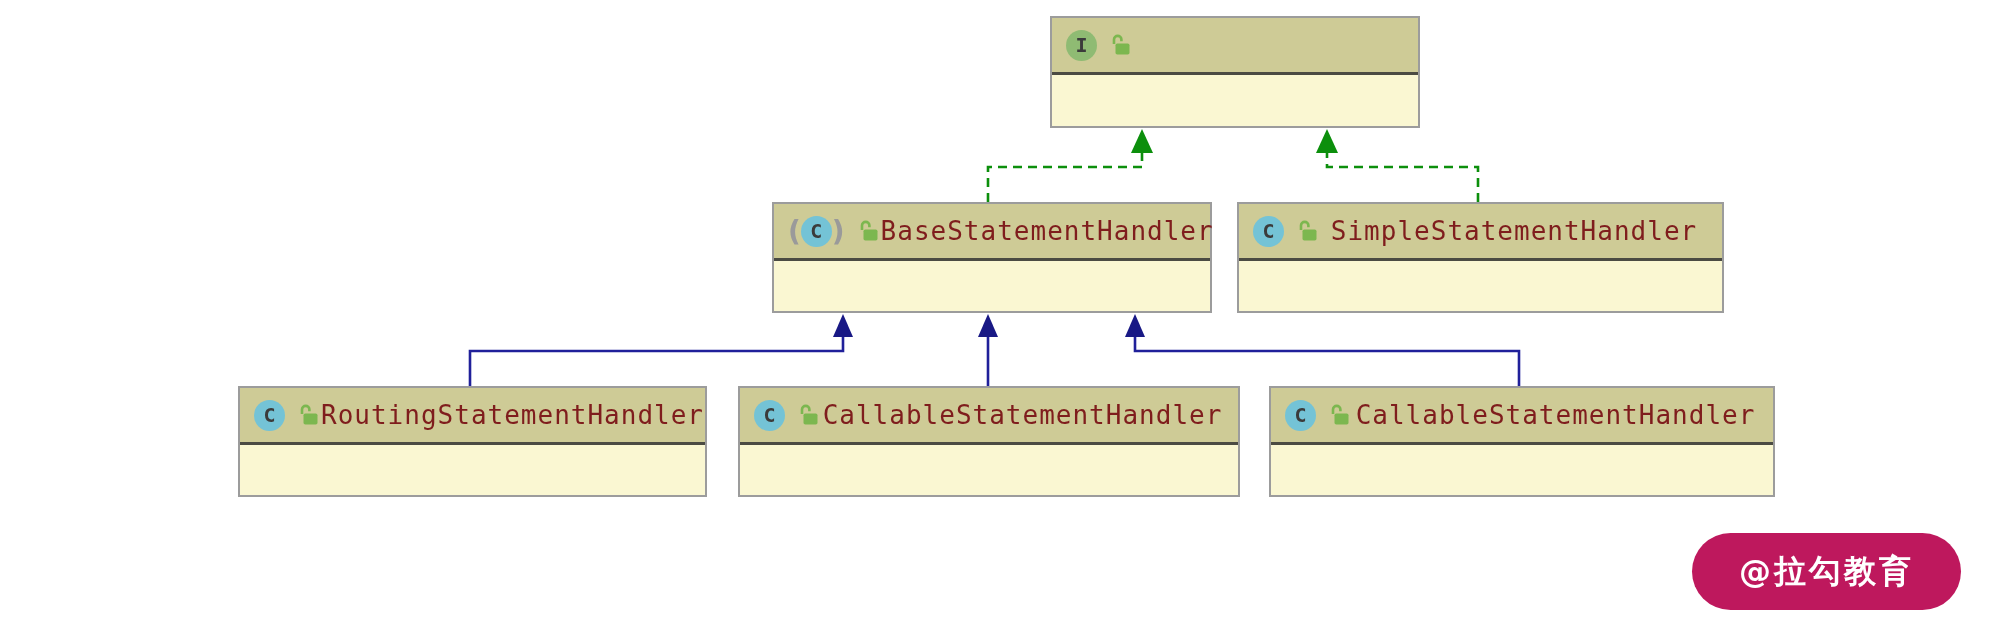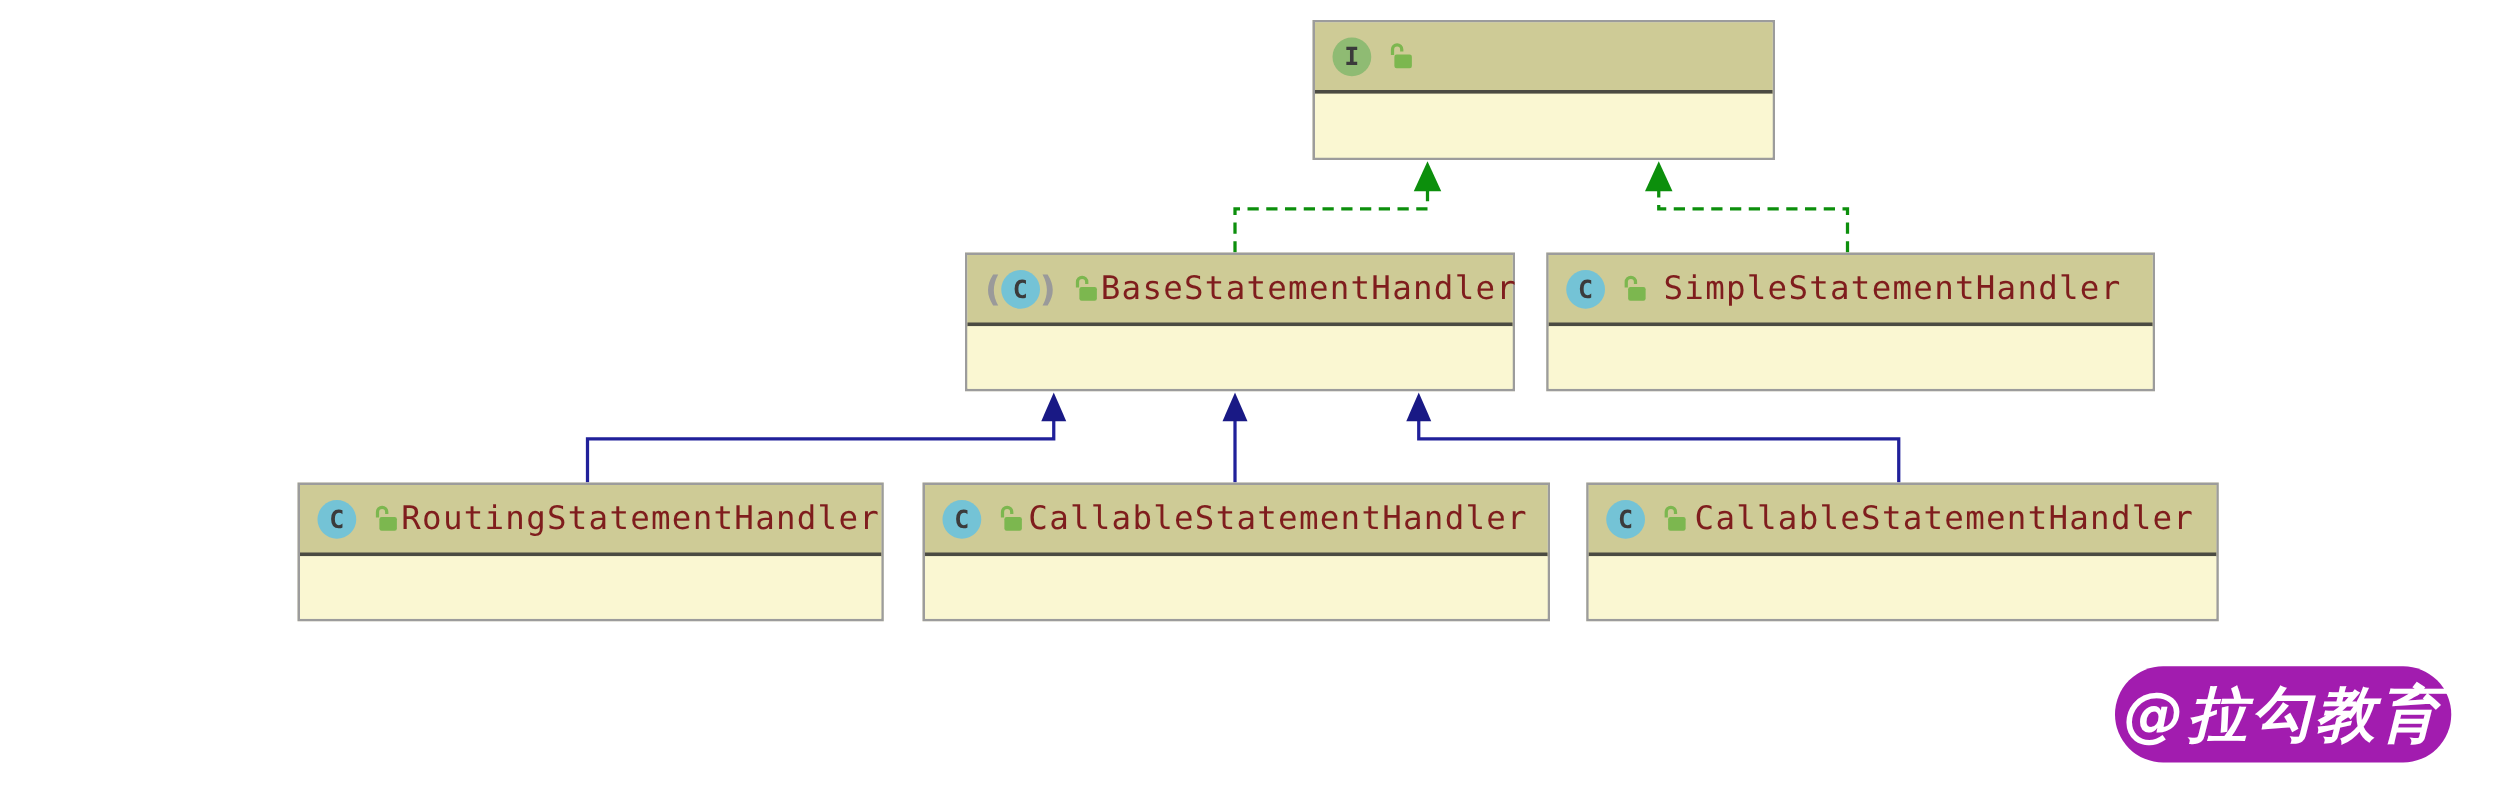--- a/index.html
+++ b/index.html
@@ -74,30 +74,29 @@
     white-space: nowrap;
   }
   .node-name.iface-name { color: #3050a8; }
   .watermark {
     position: absolute;
     left: 1692px;
     top: 533px;
     width: 269px;
     height: 77px;
     border-radius: 40px;
-    background: #a21caf;
+    background: #be185d;
     display: flex;
     align-items: center;
     justify-content: center;
     color: #ffffff;
-    font-size: 48px;
+    font-size: 32px;
     font-weight: bold;
     letter-spacing: 3px;
     font-family: "DejaVu Sans", sans-serif;
-    font-style: italic;
   }
 </style>
 </head>
 <body>
 
 <div id="canvas">
 
   <svg id="edges" xmlns="http://www.w3.org/2000/svg">
 
     <g>

